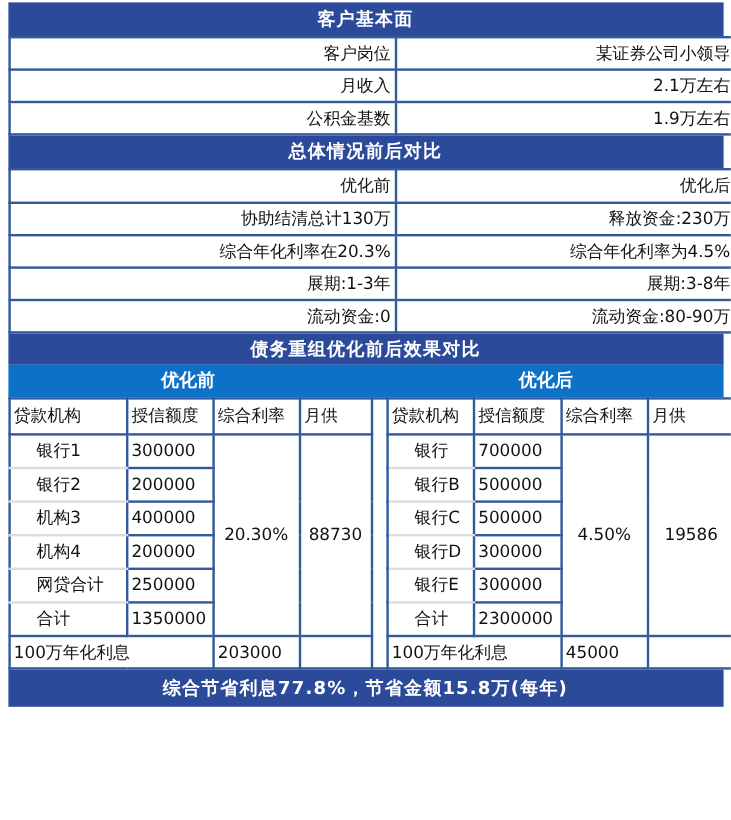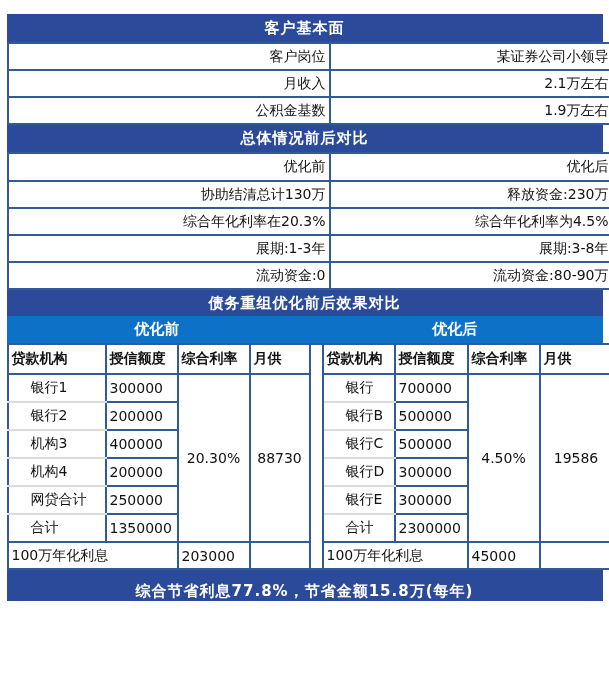--- a/index.html
+++ b/index.html
@@ -2,31 +2,31 @@
 <html><head>
 <meta charset="utf-8">
 <style>
   * { box-sizing: border-box; }
   html, body { margin: 0; padding: 0; background: #ffffff; }
   body {
     width: 609px; height: 683px;
     font-family: "DejaVu Sans", sans-serif;
     color: #111;
   }
-  .page { width: 596px; margin: 14px auto 0 auto; }
+  .page { width: 596px; margin: 2px auto 0 auto; }
 
   .bar {
     background: #2b4a99; color: #fff; font-weight: bold; font-size: 15px;
     display: flex; align-items: center; justify-content: center;
     letter-spacing: 1px;
   }
   .bar.h1 { height: 28px; }
   .bar.h2 { height: 27px; }
   .bar.h3 { height: 26px; justify-content: center; }
-  .bar.footer { height: 31px; align-items: flex-end; }
+  .bar.footer { height: 31px; }
 
   table { border-collapse: collapse; table-layout: fixed; width: 605px; }
   td {
     border: 2px solid #31599c;
     font-size: 14px; padding: 0 3px;
     overflow: hidden; white-space: nowrap;
   }
 
   
   .twocol td { text-align: right; height: 27px; }
@@ -52,21 +52,21 @@
   .subhdr .half-l { width: 305px; text-align: center; }
   .subhdr .half-r { width: 300px; text-align: center; }
 
   
   .debt col.dc1 { width: 98px; } .debt col.dc2 { width: 72px; }
   .debt col.dc3 { width: 72px; } .debt col.dc4 { width: 60px; }
   .debt col.dgap { width: 13px; }
   .debt col.dc5 { width: 72px; } .debt col.dc6 { width: 73px; }
   .debt col.dc7 { width: 72px; } .debt col.dc8 { width: 73px; }
   .debt td { height: 28px; }
-  .debt .thead td { height: 30px; text-align: left; font-weight: bold; }
+  .debt .thead td { height: 30px; text-align: left; }
   .debt .org { text-align: left; border-top-color: #dcdcdc; border-bottom-color: #dcdcdc; padding-left: 22px; }
   .debt .org-first { border-top-color: #31599c; }
   .debt .org-last { border-bottom-color: #31599c; }
   .debt .num { text-align: right; padding-right: 23px; }
   .debt .merged { text-align: center; vertical-align: middle; }
   .debt .gap { padding: 0; }
   .debt .interest td { height: 27px; }
 </style>
 </head>
 <body>

